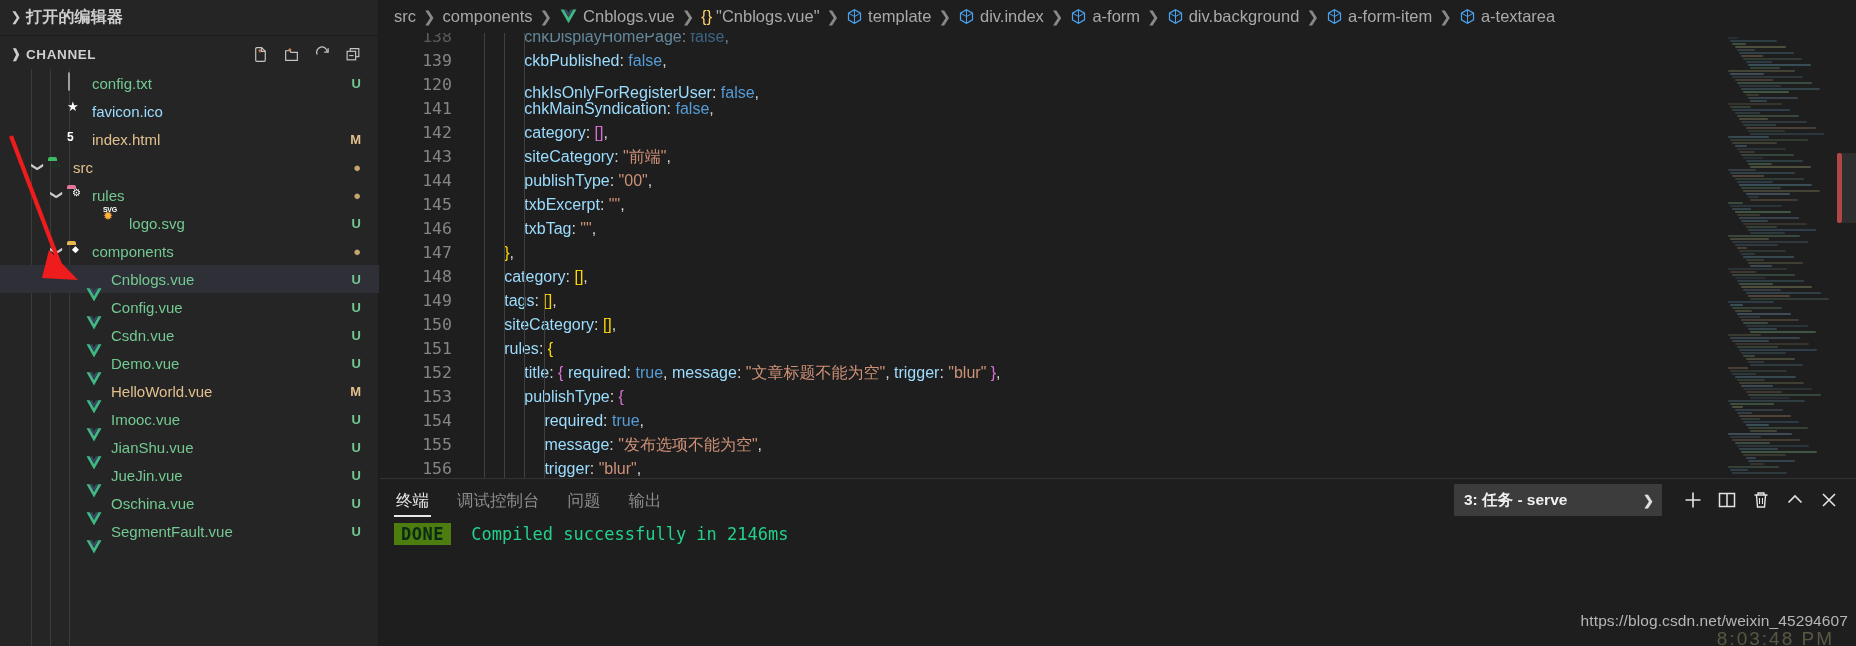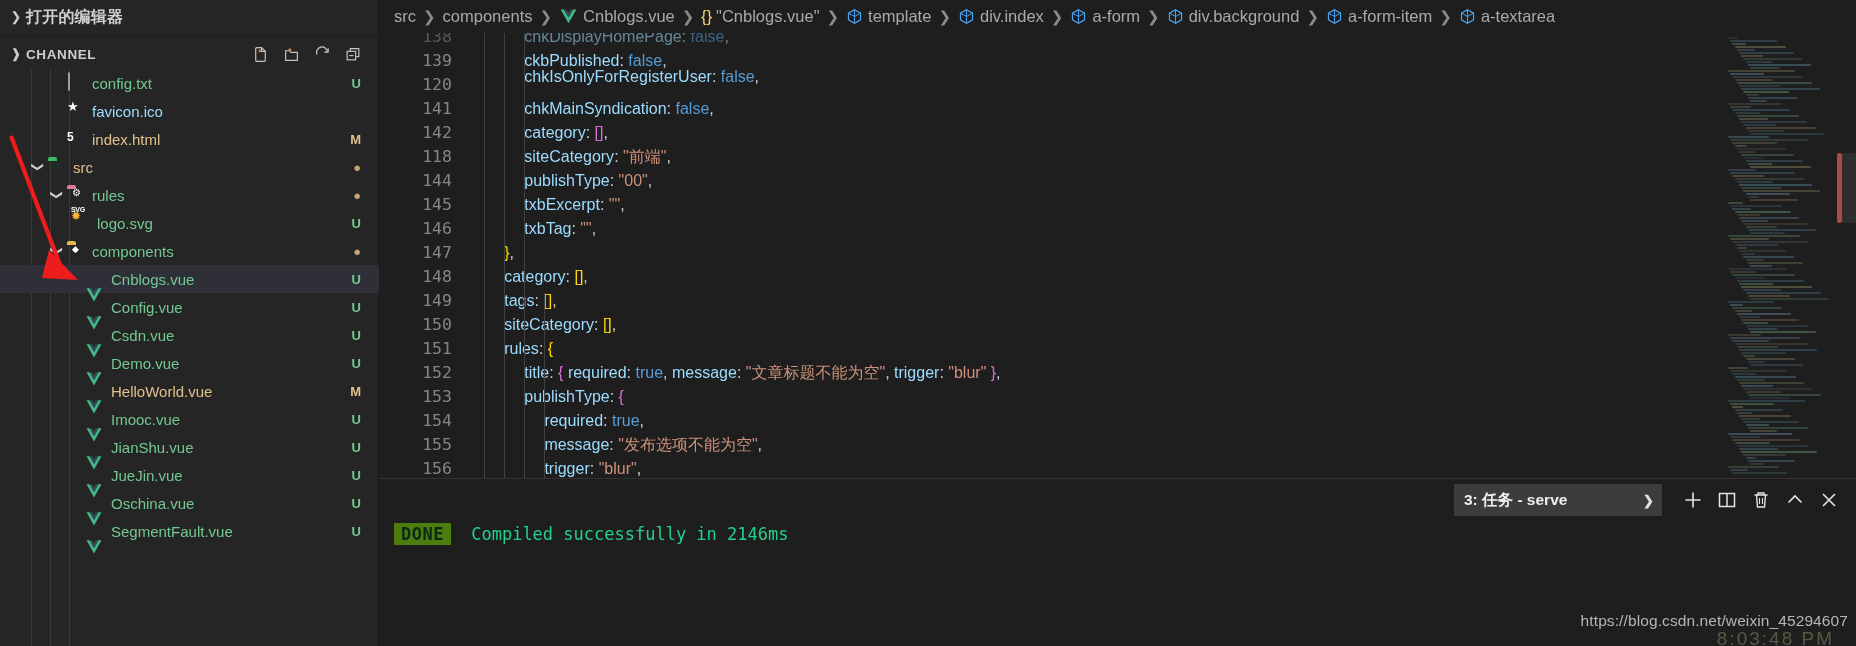--- a/index.html
+++ b/index.html
@@ -249,21 +249,21 @@
           <span class="ic"><span class="i-folder f-src"><span class="tab"></span><span class="body"></span></span></span>
           <span class="nm" style="color: rgb(226, 192, 141);">src</span>
           <span class="badge b-dot">●</span>
         </div>
         <div class="tree-row" style="position: absolute; top: 112px; left: 0px; right: 0px; padding-left: 48px;">
           <span class="tw" style="transform: rotate(90deg);">❯</span>
           <span class="ic"><span class="i-folder f-assets"><span class="tab"></span><span class="body"></span></span></span>
           <span class="nm" style="color: rgb(115, 201, 145);">rules</span>
           <span class="badge b-dot">●</span>
         </div>
-        <div class="tree-row" style="position: absolute; top: 140px; left: 0px; right: 0px; padding-left: 53px;">
+        <div class="tree-row" style="position: absolute; top: 140px; left: 0px; right: 0px; padding-left: 85px;">
           <span class="tw">&nbsp;</span>
           <span class="ic"><span class="i-svg"></span></span>
           <span class="nm" style="color: rgb(115, 201, 145);">logo.svg</span>
           <span class="badge b-U">U</span>
         </div>
         <div class="tree-row" style="position: absolute; top: 168px; left: 0px; right: 0px; padding-left: 48px;">
           <span class="tw" style="transform: rotate(90deg);">❯</span>
           <span class="ic"><span class="i-folder f-comp"><span class="tab"></span><span class="body"></span></span></span>
           <span class="nm" style="color: rgb(115, 201, 145);">components</span>
           <span class="badge b-dot">●</span>
@@ -460,39 +460,39 @@
       </span>
     </div>
 
   <div id="editor">
     <div id="gutter">
         <div class="ln" style="top: -8px; color: rgb(90, 90, 90);">138</div>
         <div class="ln" style="top: 16px;">139</div>
         <div class="ln" style="top: 40px;">120</div>
         <div class="ln" style="top: 64px;">141</div>
         <div class="ln" style="top: 88px;">142</div>
-        <div class="ln" style="top: 112px;">118</div>
+        <div class="ln" style="top: 112px;">143</div>
         <div class="ln" style="top: 136px;">144</div>
         <div class="ln" style="top: 160px;">145</div>
         <div class="ln" style="top: 184px;">146</div>
         <div class="ln" style="top: 208px;">147</div>
         <div class="ln" style="top: 232px;">148</div>
         <div class="ln" style="top: 256px;">149</div>
         <div class="ln" style="top: 280px;">150</div>
         <div class="ln" style="top: 304px;">151</div>
         <div class="ln" style="top: 328px;">152</div>
         <div class="ln" style="top: 352px;">153</div>
         <div class="ln" style="top: 376px;">154</div>
         <div class="ln" style="top: 400px;">155</div>
         <div class="ln" style="top: 424px;">156</div>
       </div>
     <div id="code">
         <div class="cl" style="top: -8px; left: 60.3px; opacity: 0.55;"><span class="k-prop">chkDisplayHomePage</span><span class="k-punct">: </span><span class="k-bool">false</span><span class="k-punct">,</span></div>
         <div class="cl" style="top: 16px; left: 60.3px;"><span class="k-prop">ckbPublished</span><span class="k-punct">: </span><span class="k-bool">false</span><span class="k-punct">,</span></div>
-        <div class="cl" style="top: 32px; left: 60.3px;"><span class="k-prop">chkIsOnlyForRegisterUser</span><span class="k-punct">: </span><span class="k-bool">false</span><span class="k-punct">,</span></div>
+        <div class="cl" style="top: 48px; left: 60.3px;"><span class="k-prop">chkIsOnlyForRegisterUser</span><span class="k-punct">: </span><span class="k-bool">false</span><span class="k-punct">,</span></div>
         <div class="cl" style="top: 64px; left: 60.3px;"><span class="k-prop">chkMainSyndication</span><span class="k-punct">: </span><span class="k-bool">false</span><span class="k-punct">,</span></div>
         <div class="cl" style="top: 88px; left: 60.3px;"><span class="k-prop">category</span><span class="k-punct">: </span><span class="k-br-p">[]</span><span class="k-punct">,</span></div>
         <div class="cl" style="top: 112px; left: 60.3px;"><span class="k-prop">siteCategory</span><span class="k-punct">: </span><span class="k-str">"前端"</span><span class="k-punct">,</span></div>
         <div class="cl" style="top: 136px; left: 60.3px;"><span class="k-prop">publishType</span><span class="k-punct">: </span><span class="k-str">"00"</span><span class="k-punct">,</span></div>
         <div class="cl" style="top: 160px; left: 60.3px;"><span class="k-prop">txbExcerpt</span><span class="k-punct">: </span><span class="k-str">""</span><span class="k-punct">,</span></div>
         <div class="cl" style="top: 184px; left: 60.3px;"><span class="k-prop">txbTag</span><span class="k-punct">: </span><span class="k-str">""</span><span class="k-punct">,</span></div>
         <div class="cl" style="top: 208px; left: 40.2px;"><span class="k-br-y">}</span><span class="k-punct">,</span></div>
         <div class="cl" style="top: 232px; left: 40.2px;"><span class="k-prop">category</span><span class="k-punct">: </span><span class="k-br-y">[]</span><span class="k-punct">,</span></div>
         <div class="cl" style="top: 256px; left: 40.2px;"><span class="k-prop">tags</span><span class="k-punct">: </span><span class="k-br-y">[]</span><span class="k-punct">,</span></div>
         <div class="cl" style="top: 280px; left: 40.2px;"><span class="k-prop">siteCategory</span><span class="k-punct">: </span><span class="k-br-y">[]</span><span class="k-punct">,</span></div>
@@ -653,20 +653,26 @@
         <div class="mm" style="left: 23.8px; width: 47px; top: 427px; background: rgb(69, 96, 110); opacity: 0.68;"></div>
         <div class="mm" style="left: 26px; width: 14px; top: 430px; background: rgb(110, 91, 74); opacity: 0.41;"></div>
         <div class="mm" style="left: 4px; width: 51px; top: 433px; background: rgb(79, 107, 85); opacity: 0.54;"></div>
         <div class="mm" style="left: 6.2px; width: 18px; top: 436px; background: rgb(60, 90, 110); opacity: 0.67;"></div>
         <div class="mm" style="left: 8.4px; width: 55px; top: 439px; background: rgb(74, 110, 122); opacity: 0.4;"></div>
       </div>
     <div id="editor-scrollbar"></div>
   </div>
 
   <div id="panel">
+    <div id="panel-tabs">
+        <div class="p-tab active">终端</div>
+        <div class="p-tab">调试控制台</div>
+        <div class="p-tab">问题</div>
+        <div class="p-tab">输出</div>
+      </div>
 
     <div id="panel-right">
       <div id="term-select">
         <span class="lbl">3: 任务 - serve</span>
         <span class="chev">❯</span>
       </div>
       <div class="p-act">
         <svg width="22" height="22" viewBox="0 0 22 22">
             <path d="M11 3.5v15M3.5 11h15" stroke="#e4e4e4" stroke-width="1.6"></path>
           </svg>

